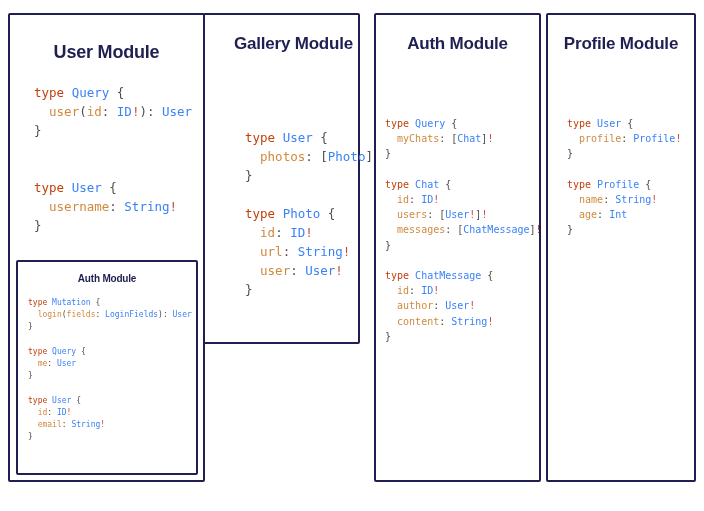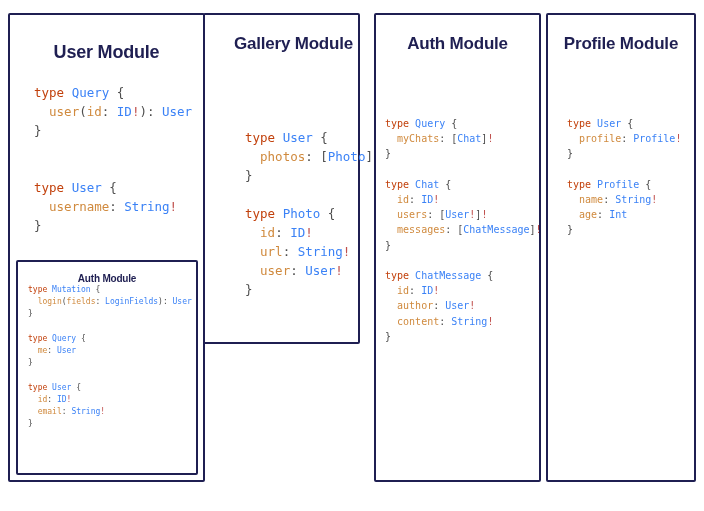--- a/index.html
+++ b/index.html
@@ -66,20 +66,21 @@
     left: 6px;  top: 245px;  width: 182px;  height: 215px;
   }
   #panel-auth > .panel-title {
     font-size: 10px;
     margin-top: 11px;
     text-align: center;
   }
   #auth-code {
     font-size: 8px;
     line-height: 12.2px;
+    margin-top: 13px;
     margin-left: 10px;
   }
 
   
   #panel-gallery {
     left: 203px;  top: 13px;  width: 157px;  height: 331px; padding-left: 24px;
   }
   #panel-gallery > .panel-title {
     font-size: 17px;
     margin-top: 19px;

